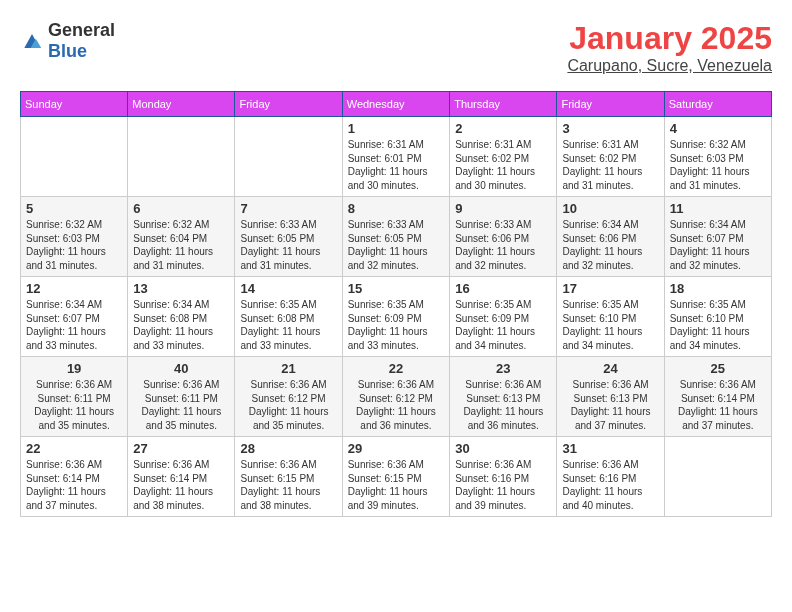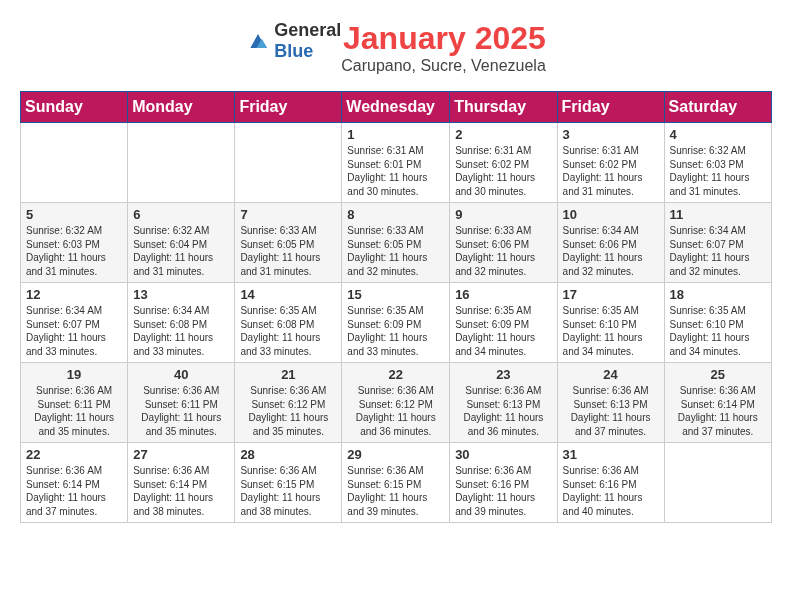--- a/index.html
+++ b/index.html
@@ -5,21 +5,21 @@
     * { box-sizing: border-box; margin: 0; padding: 0; }
     body {
       font-family: Arial, sans-serif;
       background: #fff;
       width: 792px;
       min-height: 612px;
       padding: 20px;
     }
     .header {
       display: flex;
-      justify-content: center;
+      justify-content: space-between;
       align-items: flex-start;
       margin-bottom: 16px;
     }
     .logo {
       display: flex;
       align-items: center;
       gap: 4px;
     }
     .logo-icon {
       width: 24px;
@@ -29,32 +29,33 @@
       text-align: right;
     }
     .calendar-title {
       font-size: 32px;
       font-weight: bold;
       color: #ef4444;
     }
     .calendar-subtitle {
       font-size: 16px;
       color: #444;
+      text-decoration: underline;
     }
     .calendar {
       width: 100%;
       border-collapse: collapse;
       border: 1px solid #ccc;
     }
     .calendar th {
-      background: #be185d;
+      background: #d946ef;
       color: #fff;
       padding: 6px 4px;
-      font-size: 16px;
-      font-weight: bold;
+      font-size: 11px;
+      font-weight: normal;
       text-align: left;
       border: 1px solid #1e559a;
     }
     .calendar td {
       vertical-align: top;
       border: 1px solid #ccc;
       padding: 4px 5px;
       width: 108px;
       min-height: 80px;
       font-size: 11px;

